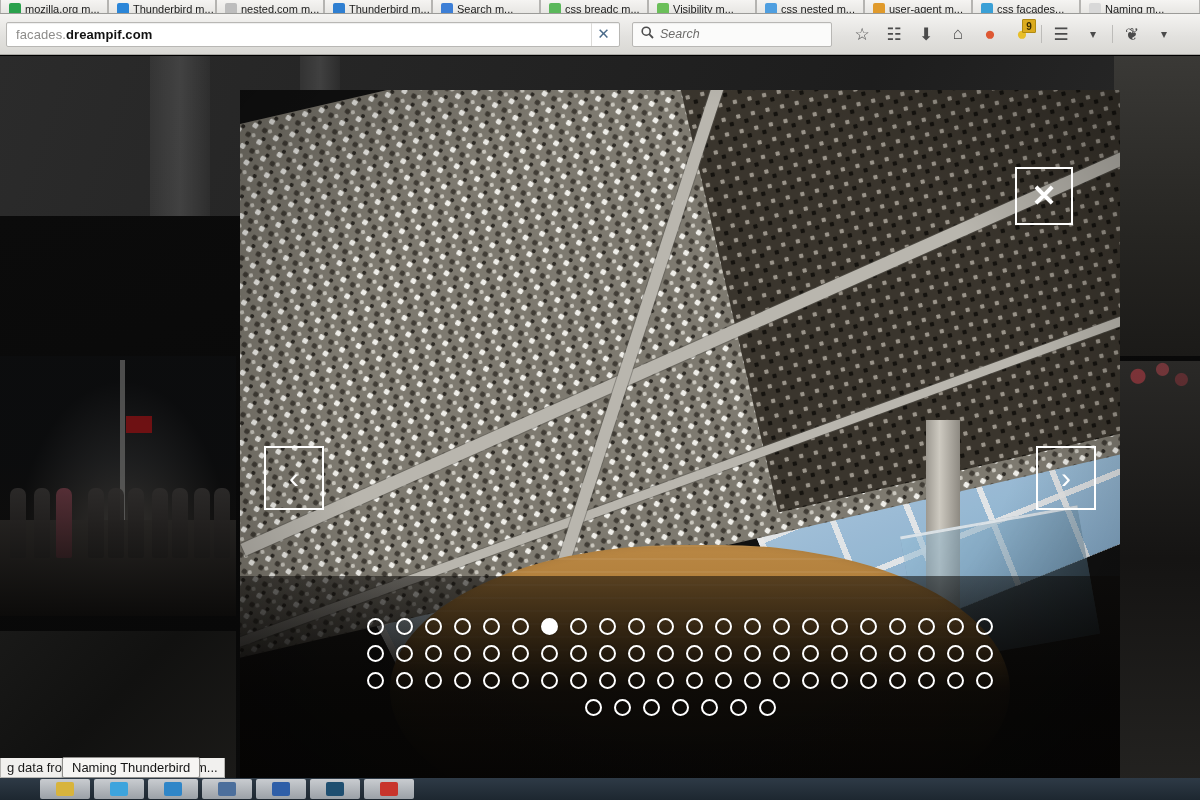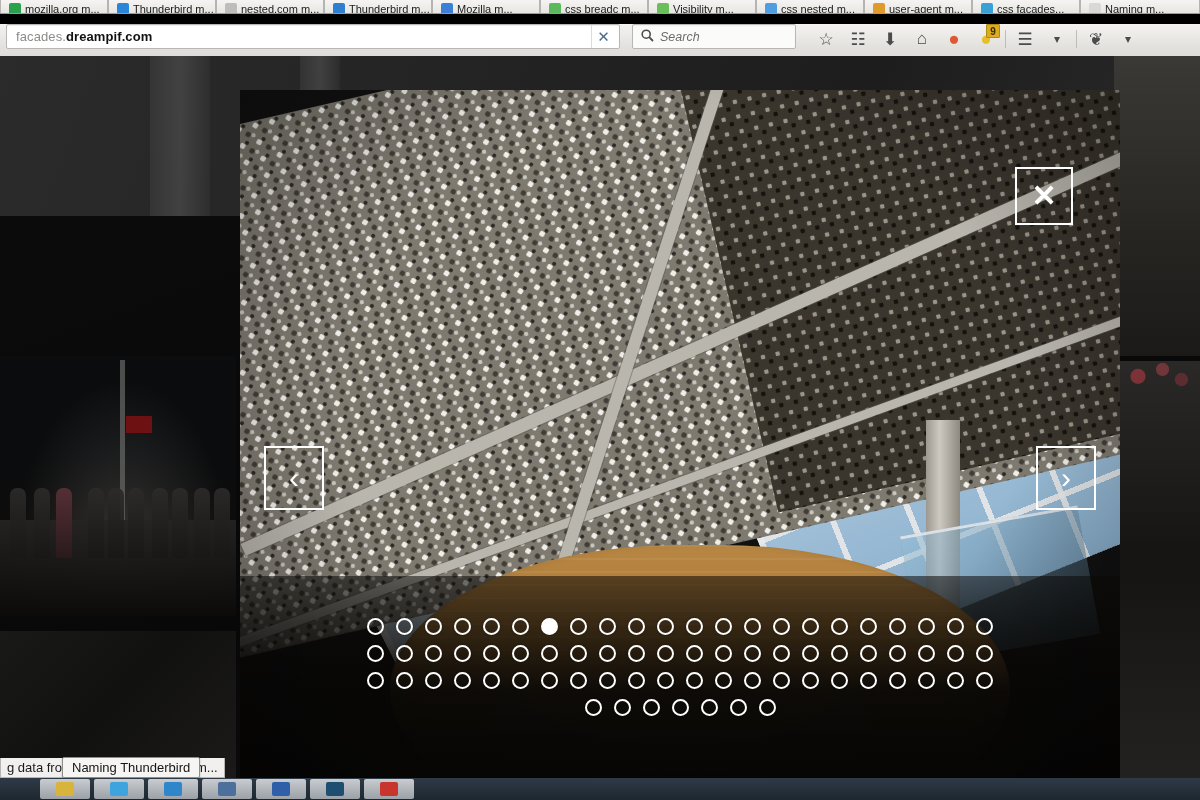--- a/index.html
+++ b/index.html
@@ -28,40 +28,40 @@
     font-size: 11px; color: #1a1a1a; white-space: nowrap;
     overflow: hidden;
   }
   .tab .favicon {
     width: 12px; height: 12px; border-radius: 2px; flex: 0 0 auto;
     margin-top: 6px;
   }
   .tab .tlabel { margin-top: 7px; line-height: 11px; }
 
   .navbar {
-    position: absolute; left: 0; top: 24px; width: 1200px; height: 41px;
+    position: absolute; left: 0; top: 14px; width: 1200px; height: 41px;
     background: linear-gradient(to bottom, #f4f3f1 0%, #e3e2df 55%, #d9d8d4 100%);
     border-bottom: 1px solid #a9a8a4;
-    display: flex; align-items: flex-start; padding: 0 6px;
+    display: flex; align-items: center; padding: 0 6px;
   }
   .urlbox {
     position: relative; width: 614px; height: 25px;
     background: #fff; border: 1px solid #b8b7b4; border-radius: 2px;
     display: flex; align-items: center; padding: 0 4px 0 9px;
     box-shadow: inset 0 1px 1px rgba(0,0,0,.07);
   }
   .urltext { font-size: 13px; color: #8d8c8a; letter-spacing: .1px; }
   .urltext b { color: #111; font-weight: 700; }
   .url-clear {
     margin-left: auto; width: 24px; height: 23px;
     display: flex; align-items: center; justify-content: center;
     color: #4a6b8a; font-size: 15px; border-left: 1px solid #dcdbd8;
   }
   .searchbox {
-    position: relative; width: 164px; height: 25px; margin-left: 12px;
+    position: relative; width: 200px; height: 25px; margin-left: 12px;
     background: #fbfbfa; border: 1px solid #b8b7b4; border-radius: 2px;
     display: flex; align-items: center; gap: 6px; padding: 0 8px;
     box-shadow: inset 0 1px 1px rgba(0,0,0,.05);
   }
   .searchbox .sph { font-size: 12.5px; color: #6d6c6a; font-style: italic; }
   .tb-icons { display: flex; align-items: center; margin-left: 14px; gap: 0; }
   .tbi {
     width: 32px; height: 30px; display: flex; align-items: center;
     justify-content: center; position: relative; color: #4b4b4b;
   }
@@ -292,21 +292,21 @@
       <div class="tab" style="width: 108px;">
         <span class="favicon" style="background: rgb(189, 189, 189);"></span>
         <span class="tlabel">nested.com m...</span>
       </div>
       <div class="tab" style="width: 108px;">
         <span class="favicon" style="background: rgb(47, 127, 209);"></span>
         <span class="tlabel">Thunderbird m...</span>
       </div>
       <div class="tab" style="width: 108px;">
         <span class="favicon" style="background: rgb(61, 127, 214);"></span>
-        <span class="tlabel">Mozilla m...</span>
+        <span class="tlabel">Search m...</span>
       </div>
       <div class="tab" style="width: 108px;">
         <span class="favicon" style="background: rgb(91, 184, 91);"></span>
         <span class="tlabel">css breadc m...</span>
       </div>
       <div class="tab" style="width: 108px;">
         <span class="favicon" style="background: rgb(107, 191, 89);"></span>
         <span class="tlabel">Visibility m...</span>
       </div>
       <div class="tab" style="width: 108px;">

